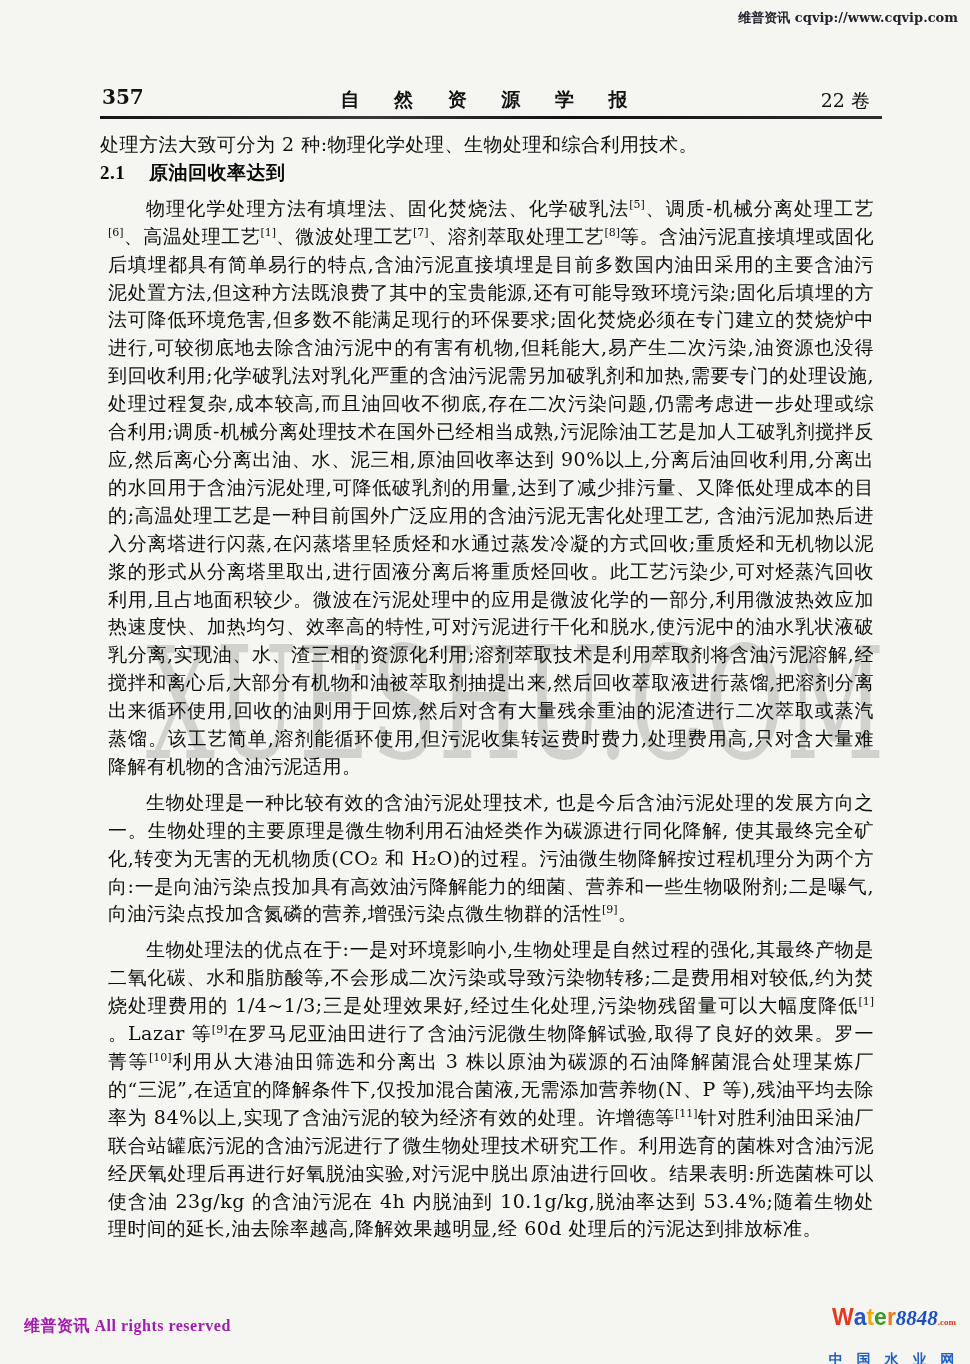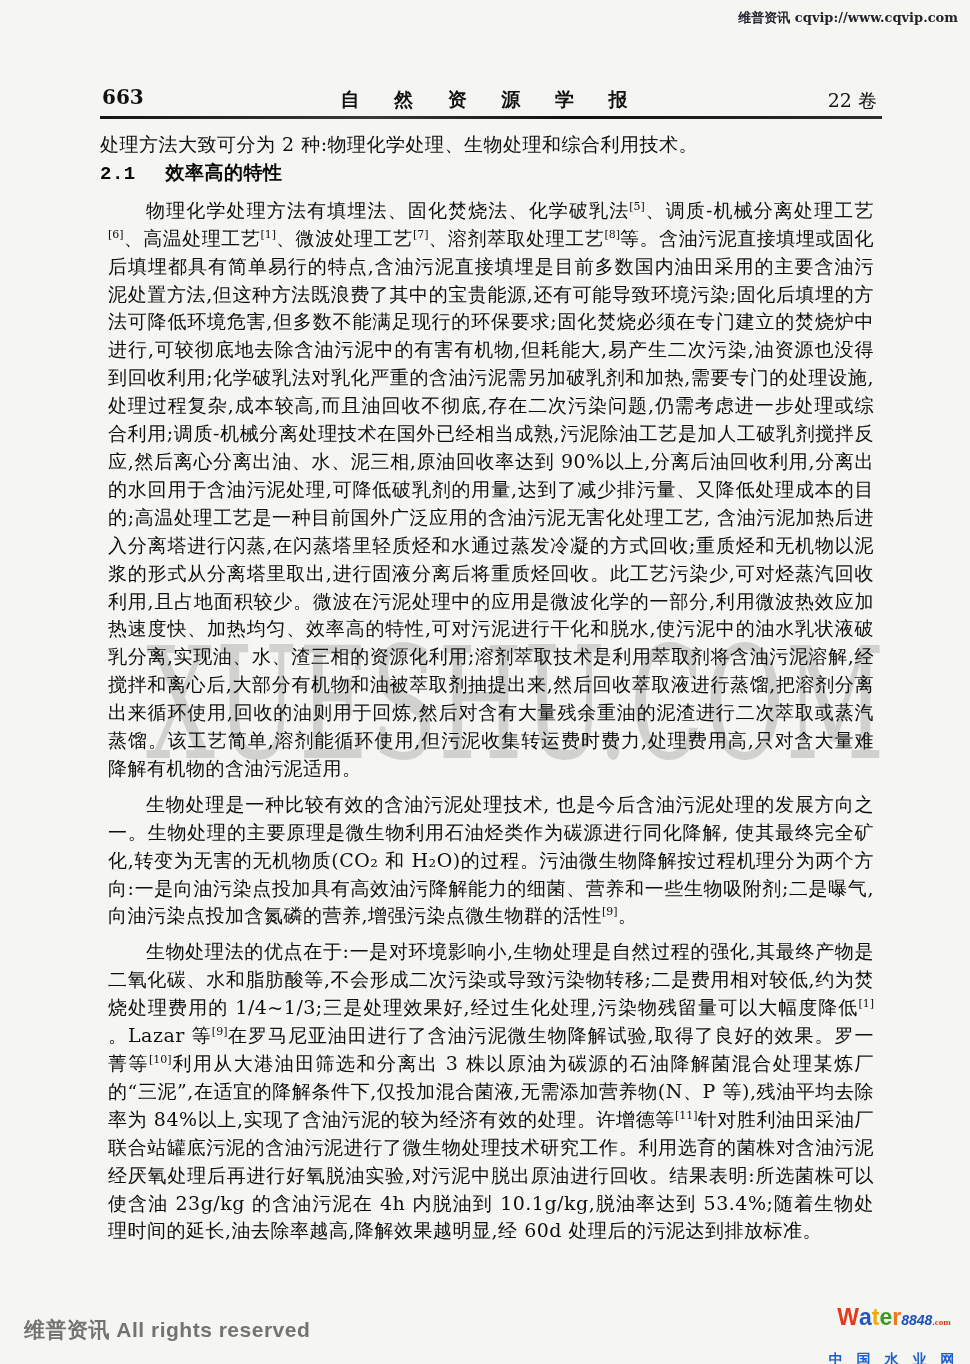--- a/index.html
+++ b/index.html
@@ -19,21 +19,21 @@
   
   .page-head{
     position:absolute;top:85px;left:100px;right:88px;height:28px;
     color:#121212;
   }
   .pnum{position:absolute;left:2px;top:0;font-size:20px;font-weight:700;}
   .jtitle{
     position:absolute;left:50%;top:2px;transform:translateX(-50%);
     font-size:19px;font-weight:700;letter-spacing:14px;white-space:nowrap;
   }
-  .vol{position:absolute;right:5px;top:3px;font-size:19px;}
+  .vol{position:absolute;right:12px;top:3px;font-size:19px;}
   .head-rule{
     position:absolute;top:116px;left:100px;width:782px;height:3px;
     background:linear-gradient(90deg,#151515,#3a3a3a 35%,#101010 60%,#2e2e2e);
   }
   
   .watermark{
     position:absolute;top:626px;left:146px;z-index:0;
     font-family:"DejaVu Serif",serif;
     font-size:156px;line-height:156px;letter-spacing:2px;
     color:rgba(125,125,125,0.30);
@@ -47,67 +47,67 @@
     font-size:19px;line-height:27.9px;letter-spacing:0.5px;
     color:#0e0e0e;
     text-align:justify;
   }
   .lead{margin:0;text-indent:0;}
   .sec-h{
     margin:0;font-family:"Liberation Sans",sans-serif;
     font-size:19px;font-weight:bold;line-height:27.9px;color:#0a0a0a;
     text-align:left;
   }
-  .sec-h .h-num{font-family:Liberation Mono, monospace;margin-right:24px;}
+  .sec-h .h-num{font-family:Liberation Serif, serif;margin-right:18px;}
   .para{margin:8px;text-indent:2em;}
   .content sup{font-size:11px;line-height:0;letter-spacing:0;}
   
   .footer-left{
     position:absolute;left:24px;top:1316px;
-    font-family:Liberation Sans, sans-serif;
-    font-size:21px;font-weight:600;color:#737373;letter-spacing:0.5px;
+    font-family:Liberation Serif, serif;
+    font-size:16px;font-weight:600;color:#a21caf;letter-spacing:0.5px;
   }
   .logo{
     position:absolute;right:6px;top:1305px;width:140px;
     font-family:"Liberation Sans",sans-serif;text-align:center;z-index:1;
   }
   .logo-line1{font-size:23px;font-weight:bold;line-height:25px;white-space:nowrap;}
   .brand-word span{display:inline-block;}
   .brand-num{
     color:#1d4fc0;font-style:italic;
-    font-family:Liberation Sans, sans-serif;font-size:14px;font-weight:bold;
+    font-family:Liberation Serif, serif;font-size:21px;font-weight:bold;
   }
   .brand-dom{color:#e03418;font-size:9px;font-weight:bold;font-family:Liberation Serif, serif;}
   .logo-sub{
     margin-top:16px;color:#1d5ec9;font-size:14px;font-weight:bold;
     letter-spacing:5px;white-space:nowrap;text-decoration:underline;
   }
 </style>
 </head>
 <body>
 
 <div class="page">
 
   <div class="vip-stamp">维普资讯 cqvip://www.cqvip.com</div>
 
   <div class="page-head">
-    <span class="pnum">663</span>
+    <span class="pnum">357</span>
     <span class="jtitle">自 然 资 源 学 报</span>
     <span class="vol">22 卷</span>
   </div>
   <div class="head-rule"></div>
 
   <div class="watermark">XUESHU.COM</div>
 
   <div class="content">
     <p class="lead">处理方法大致可分为 2 种:物理化学处理、生物处理和综合利用技术。</p>
 
     <h3 class="sec-h">
       <span class="h-num">2.1</span>
-      <span class="h-title">效率高的特性</span>
+      <span class="h-title">原油回收率达到</span>
     </h3>
 
     <p class="para">物理化学处理方法有填埋法、固化焚烧法、化学破乳法<sup>[5]</sup>、调质-机械分离处理工艺<sup>[6]</sup>、高温处理工艺<sup>[1]</sup>、微波处理工艺<sup>[7]</sup>、溶剂萃取处理工艺<sup>[8]</sup>等。含油污泥直接填埋或固化后填埋都具有简单易行的特点,含油污泥直接填埋是目前多数国内油田采用的主要含油污泥处置方法,但这种方法既浪费了其中的宝贵能源,还有可能导致环境污染;固化后填埋的方法可降低环境危害,但多数不能满足现行的环保要求;固化焚烧必须在专门建立的焚烧炉中进行,可较彻底地去除含油污泥中的有害有机物,但耗能大,易产生二次污染,油资源也没得到回收利用;化学破乳法对乳化严重的含油污泥需另加破乳剂和加热,需要专门的处理设施,处理过程复杂,成本较高,而且油回收不彻底,存在二次污染问题,仍需考虑进一步处理或综合利用;调质-机械分离处理技术在国外已经相当成熟,污泥除油工艺是加人工破乳剂搅拌反应,然后离心分离出油、水、泥三相,原油回收率达到 90%以上,分离后油回收利用,分离出的水回用于含油污泥处理,可降低破乳剂的用量,达到了减少排污量、又降低处理成本的目的;高温处理工艺是一种目前国外广泛应用的含油污泥无害化处理工艺, 含油污泥加热后进入分离塔进行闪蒸,在闪蒸塔里轻质烃和水通过蒸发冷凝的方式回收;重质烃和无机物以泥浆的形式从分离塔里取出,进行固液分离后将重质烃回收。此工艺污染少,可对烃蒸汽回收利用,且占地面积较少。微波在污泥处理中的应用是微波化学的一部分,利用微波热效应加热速度快、加热均匀、效率高的特性,可对污泥进行干化和脱水,使污泥中的油水乳状液破乳分离,实现油、水、渣三相的资源化利用;溶剂萃取技术是利用萃取剂将含油污泥溶解,经搅拌和离心后,大部分有机物和油被萃取剂抽提出来,然后回收萃取液进行蒸馏,把溶剂分离出来循环使用,回收的油则用于回炼,然后对含有大量残余重油的泥渣进行二次萃取或蒸汽蒸馏。该工艺简单,溶剂能循环使用,但污泥收集转运费时费力,处理费用高,只对含大量难降解有机物的含油污泥适用。</p>
 
 
     <p class="para">生物处理是一种比较有效的含油污泥处理技术, 也是今后含油污泥处理的发展方向之一。生物处理的主要原理是微生物利用石油烃类作为碳源进行同化降解, 使其最终完全矿化,转变为无害的无机物质(CO₂ 和 H₂O)的过程。污油微生物降解按过程机理分为两个方向:一是向油污染点投加具有高效油污降解能力的细菌、营养和一些生物吸附剂;二是曝气,向油污染点投加含氮磷的营养,增强污染点微生物群的活性<sup>[9]</sup>。</p>
 
     <p class="para">生物处理法的优点在于:一是对环境影响小,生物处理是自然过程的强化,其最终产物是二氧化碳、水和脂肪酸等,不会形成二次污染或导致污染物转移;二是费用相对较低,约为焚烧处理费用的 1/4~1/3;三是处理效果好,经过生化处理,污染物残留量可以大幅度降低<sup>[1]</sup> 。Lazar 等<sup>[9]</sup>在罗马尼亚油田进行了含油污泥微生物降解试验,取得了良好的效果。罗一菁等<sup>[10]</sup>利用从大港油田筛选和分离出 3 株以原油为碳源的石油降解菌混合处理某炼厂的“三泥”,在适宜的降解条件下,仅投加混合菌液,无需添加营养物(N、P 等),残油平均去除率为 84%以上,实现了含油污泥的较为经济有效的处理。许增德等<sup>[11]</sup>针对胜利油田采油厂联合站罐底污泥的含油污泥进行了微生物处理技术研究工作。利用选育的菌株对含油污泥经厌氧处理后再进行好氧脱油实验,对污泥中脱出原油进行回收。结果表明:所选菌株可以使含油 23g/kg 的含油污泥在 4h 内脱油到 10.1g/kg,脱油率达到 53.4%;随着生物处理时间的延长,油去除率越高,降解效果越明显,经 60d 处理后的污泥达到排放标准。</p>
   </div>
 

